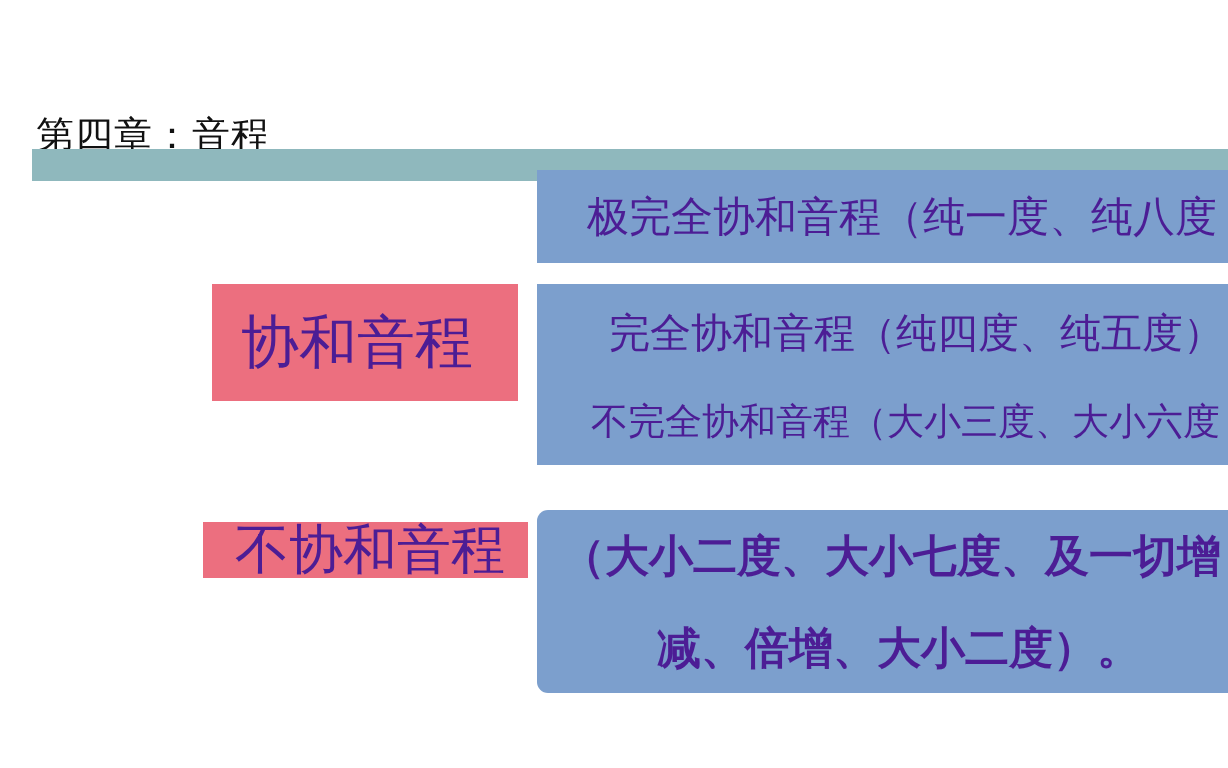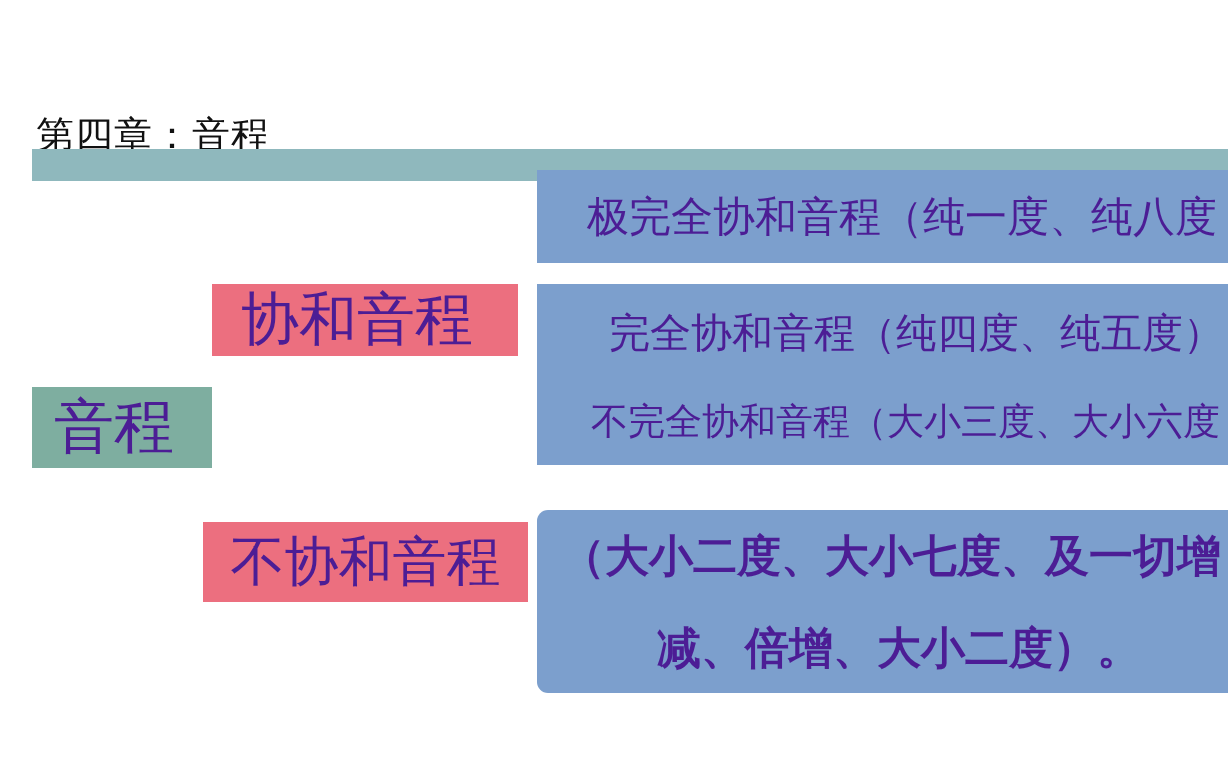--- a/index.html
+++ b/index.html
@@ -15,43 +15,40 @@
     }
     .divider {
       position: absolute; left: 0; top: 117px; width: 1228px; height: 2px;
       background: #8fb8bd;
     }
     .box {
       position: absolute; color: #4c1d95; display: flex; align-items: center;
       white-space: nowrap; overflow: hidden;
     }
     .root { left: 0; top: 355px; width: 180px; height: 81px; background: #7eaea0; justify-content: center; font-size: 60px; padding-left: 0; }
-    .cat1 { left: 180px; top: 252px; width: 306px; height: 72px; background: #ec6f7f; justify-content: center; font-size: 58px; padding-left: 0; }
-    .cat2 { left: 171px; top: 490px; width: 325px; height: 80px; background: #ec6f7f; justify-content: center; font-size: 54px; }
+    .cat1 { left: 180px; top: 252px; width: 306px; height: 117px; background: #ec6f7f; justify-content: center; font-size: 58px; padding-left: 0; }
+    .cat2 { left: 171px; top: 490px; width: 325px; height: 56px; background: #ec6f7f; justify-content: flex-start; font-size: 54px; }
     .leaf { left: 505px; width: 723px; background: #7c9fcd; }
     .leaf1 { top: 138px; height: 93px; font-size: 42px; padding-left: 34px; }
     .leaf2 { top: 252px; height: 98px; font-size: 41px; padding-left: 56px; }
     .leaf3 { top: 346px; height: 87px; font-size: 37px; padding-left: 38px; }
     .leaf4 {
       top: 478px; height: 183px; font-size: 44px; font-weight: bold;
       flex-direction: column; justify-content: center; align-items: flex-start;
       padding-left: 8px; line-height: 60px; border-radius: 11px;
     }
     .leaf4 .line2 { padding-left: 112px; }
   </style>
 </head>
 <body>
 
 <div class="slide">
   <div class="title">第四章：音程</div>
   <div class="divider"></div>
 
-  <div class="box root">
-    <span>音程</span>
-  </div>
 
   <div class="box cat1">
     <span>协和音程</span>
   </div>
 
   <div class="box cat2">
     <span>不协和音程</span>
   </div>
 
   <div class="box leaf leaf1">

